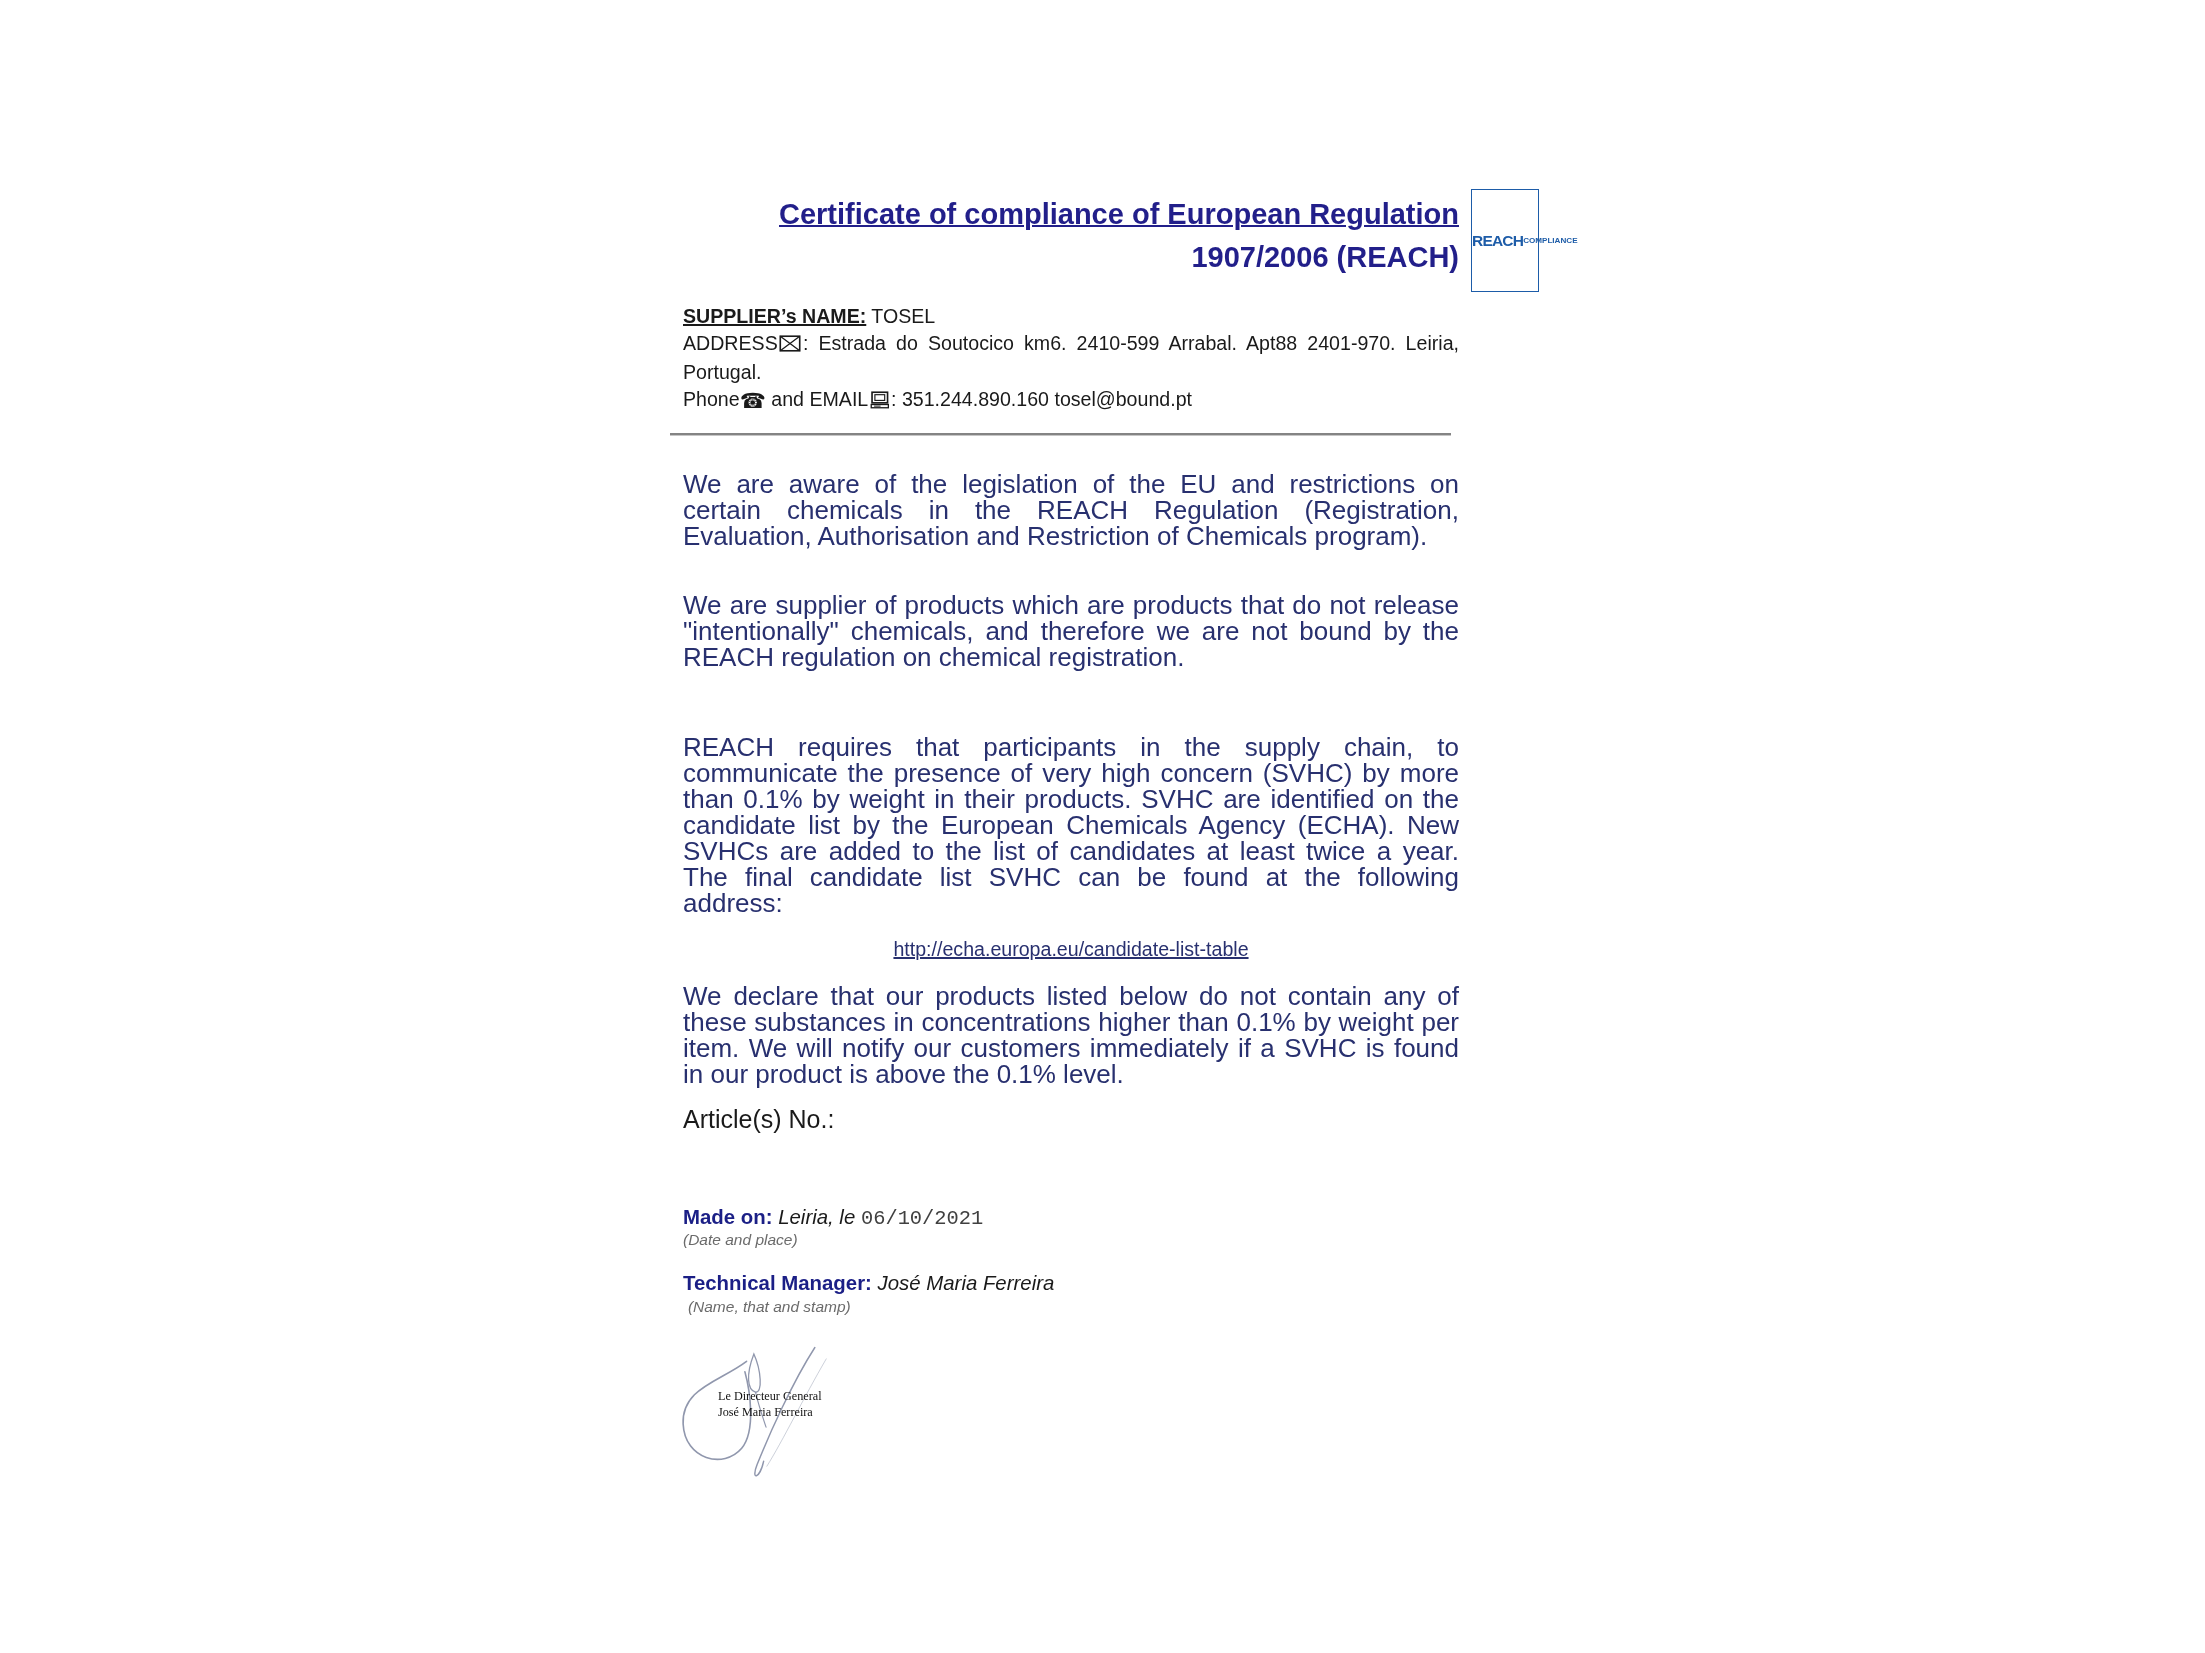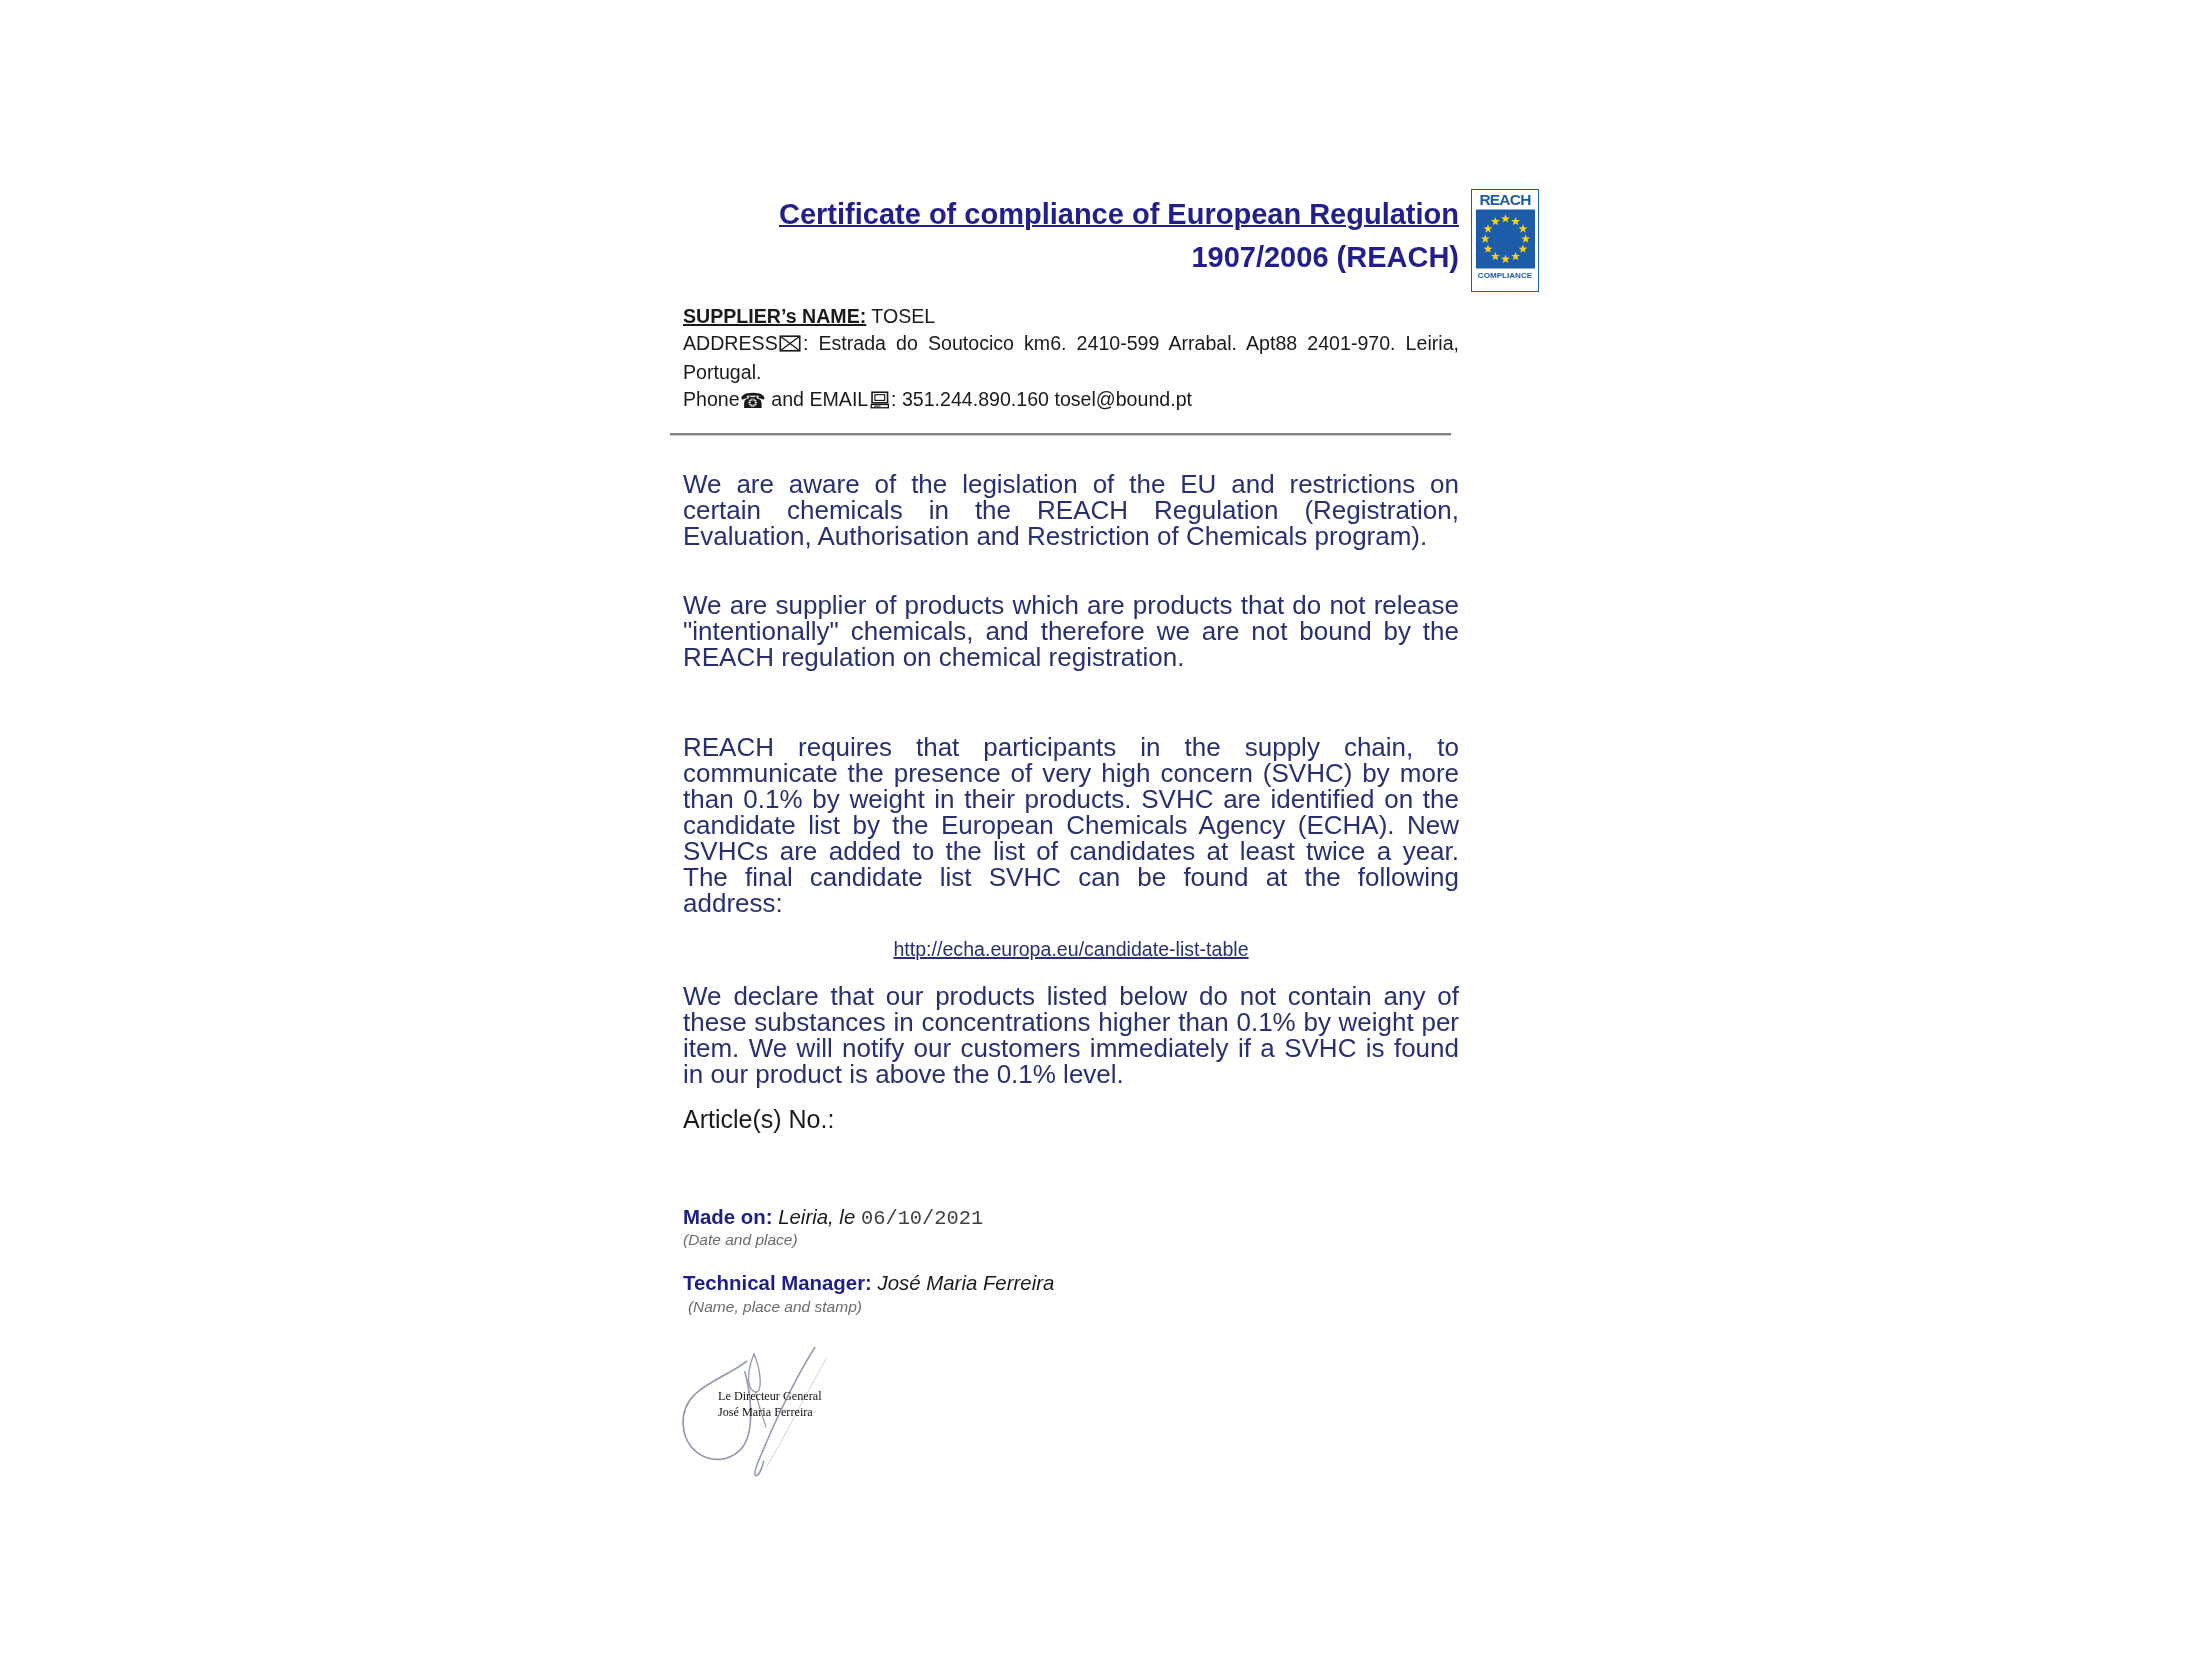--- a/index.html
+++ b/index.html
@@ -27,21 +27,21 @@
     text-decoration: underline;
     text-decoration-thickness: 2.4px;
   }
 
   
   .reach-logo {
     left: 1471px; top: 189px; width: 68px; height: 103px;
     border: 1.6px solid #1d5ca8;
     background: #ffffff;
     box-sizing: border-box;
-    display: flex; flex-direction: column; align-items: center;
+    display: flex; flex-direction: row; align-items: center;
     padding-top: 0.8px;
   }
   .reach-logo-top {
     color: #1d5ca8; font-weight: bold; font-size: 15.5px; line-height: 17px;
     letter-spacing: -0.8px;
   }
   .reach-flag { width: 59px; height: 62px; display: block; }
   .reach-logo-bottom {
     color: #1d5ca8; font-weight: bold; font-size: 8.1px; line-height: 12.2px;
     letter-spacing: 0px;
@@ -185,21 +185,21 @@
     <span class="navy-label">Made on:</span>
     <span class="value-italic">Leiria, le</span>
     <span class="value-plain">06/10/2021</span>
   </div>
   <div class="abs note date-note">(Date and place)</div>
 
   <div class="abs manager-line">
     <span class="navy-label">Technical Manager:</span>
     <span class="value-italic">José Maria Ferreira</span>
   </div>
-  <div class="abs note sign-note">(Name, place and stamp)</div>
+  <div class="abs note sign-note">(Name, that and stamp)</div>
 
   <div class="abs signature">
     <svg width="174" height="174" viewBox="0 0 214 214" xmlns="http://www.w3.org/2000/svg">
       <g fill="none" stroke="#9097ad" stroke-linecap="round">
         <path d="M88,25 C55,50 8,58 10,102 C12,146 60,158 82,132 C100,110 92,60 86,38" stroke-width="2"></path>
         <path d="M97,16 C87,42 89,60 99,63 C108,64 106,36 97,16 Z" stroke-width="1.6"></path>
         <path d="M99,63 C103,80 108,94 112,106" stroke-width="1.4"></path>
         <path d="M172,8 C145,50 116,114 101,152 C93,172 104,170 109,148" stroke-width="1.8"></path>
         <path d="M186,22 C158,70 133,122 113,154" stroke-width="1.1" opacity="0.5"></path>
       </g>

